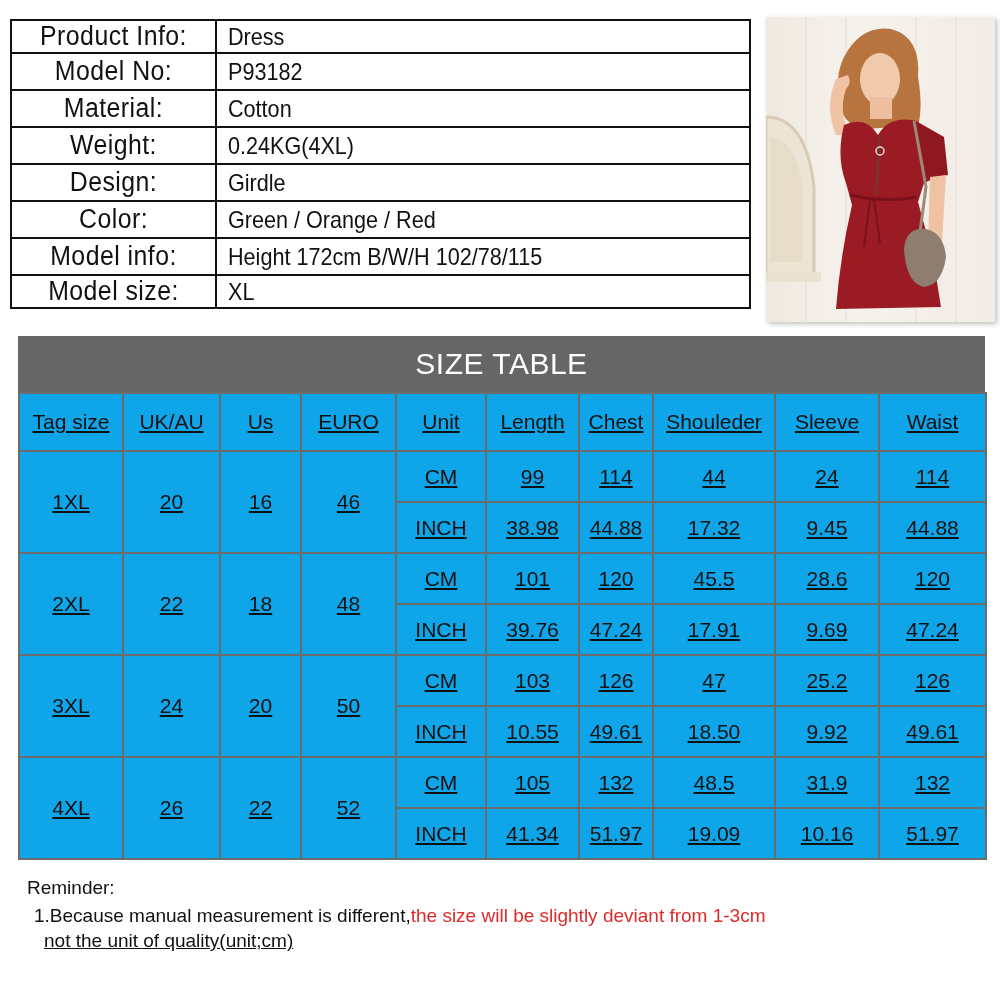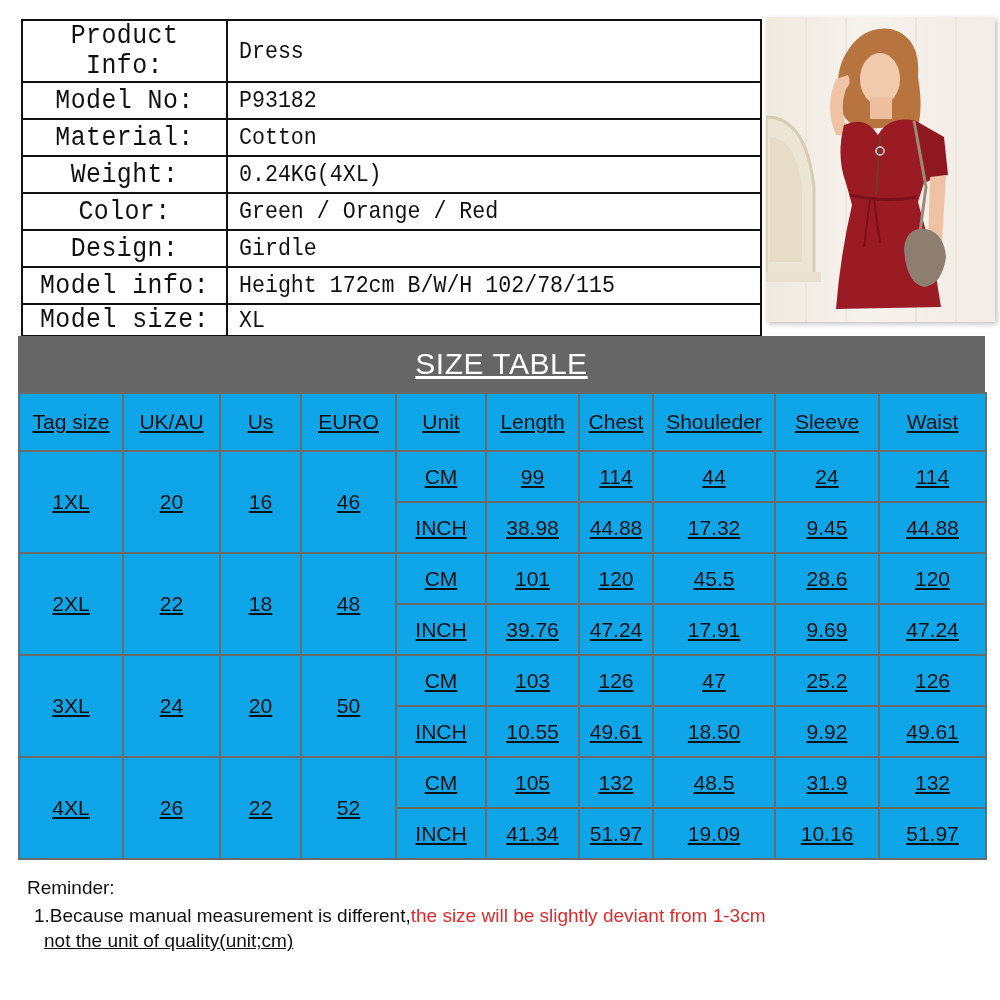--- a/index.html
+++ b/index.html
@@ -1,40 +1,40 @@
 <!DOCTYPE html>
 <html><head>
 <meta charset="utf-8">
 <style>
   html, body { margin:0; padding:0; }
   body { width:1000px; height:1000px; background:#ffffff; position:relative; overflow:hidden;
          font-family:"Liberation Sans", sans-serif; color:#111; }
 
   
-  .info-table { position:absolute; left:21px; top:19px; width:741px; border-collapse:collapse;
-                border:2px solid #111;font-family:Liberation Mono, monospace; }
+  .info-table { position:absolute; left:10px; top:19px; width:741px; border-collapse:collapse;
+                border:2px solid #111; }
   .info-table td { border:2px solid #111; padding:0; }
   .info-table .lbl { width:203px; text-align:center; font-size:27px; letter-spacing:0.5px;
                      transform:scaleX(0.92); }
   .info-table .val { font-size:24px; padding-left:11px; transform-origin:left center; }
   .info-table tr { height:37px; }
   .info-table tr.r0 { height:31px; }
   .info-table tr.r7 { height:16px; }
   .info-table .val span { display:inline-block; transform:scaleX(0.9); transform-origin:left center; }
 
   
   .photo { position:absolute; left:766px; top:17px; width:229px; height:305px; overflow:hidden;
            background:linear-gradient(90deg,#efe9e0 0%,#f6f2ec 40%,#f1ece5 100%);
            box-shadow:2px 2px 5px rgba(0,0,0,0.25); }
   .photo svg { position:absolute; left:0; top:0; }
 
   
   .size-wrap { position:absolute; left:18px; top:336px; width:967px; }
   .size-title { height:56px; background:#666666; color:#fff; text-align:center;
-                font-size:30px; line-height:56px; letter-spacing:0.5px;text-decoration:underline; }
+                font-size:30px; line-height:56px; letter-spacing:0.5px; }
   .size-table { width:967px; border-collapse:collapse; table-layout:fixed; background:#0ea5e9;text-decoration:underline; }
   .size-table th, .size-table td { border:2px solid #6b6b6b; text-align:center; padding:0;
                                    font-weight:normal; color:#111; }
   .size-table th { height:56px; font-size:21px; }
   .size-table td { font-size:21px; height:49px; }
   .size-table td.group { font-size:21px; }
 
   
   .reminder { position:absolute; left:27px; top:875px; font-size:19px; line-height:25px; }
   .reminder .title { margin-bottom:3px; }
@@ -57,26 +57,26 @@
   </tr>
   <tr>
     <td class="lbl">Material:</td>
     <td class="val"><span>Cotton</span></td>
   </tr>
   <tr>
     <td class="lbl">Weight:</td>
     <td class="val"><span>0.24KG(4XL)</span></td>
   </tr>
   <tr>
+    <td class="lbl">Design:</td>
+    <td class="val"><span>Girdle</span></td>
+  </tr>
+  <tr>
     <td class="lbl">Color:</td>
     <td class="val"><span>Green / Orange / Red</span></td>
-  </tr>
-  <tr>
-    <td class="lbl">Design:</td>
-    <td class="val"><span>Girdle</span></td>
   </tr>
   <tr>
     <td class="lbl">Model info:</td>
     <td class="val"><span>Height 172cm  B/W/H 102/78/115</span></td>
   </tr>
   <tr class="r7">
     <td class="lbl">Model size:</td>
     <td class="val"><span>XL</span></td>
   </tr>
 </tbody>

